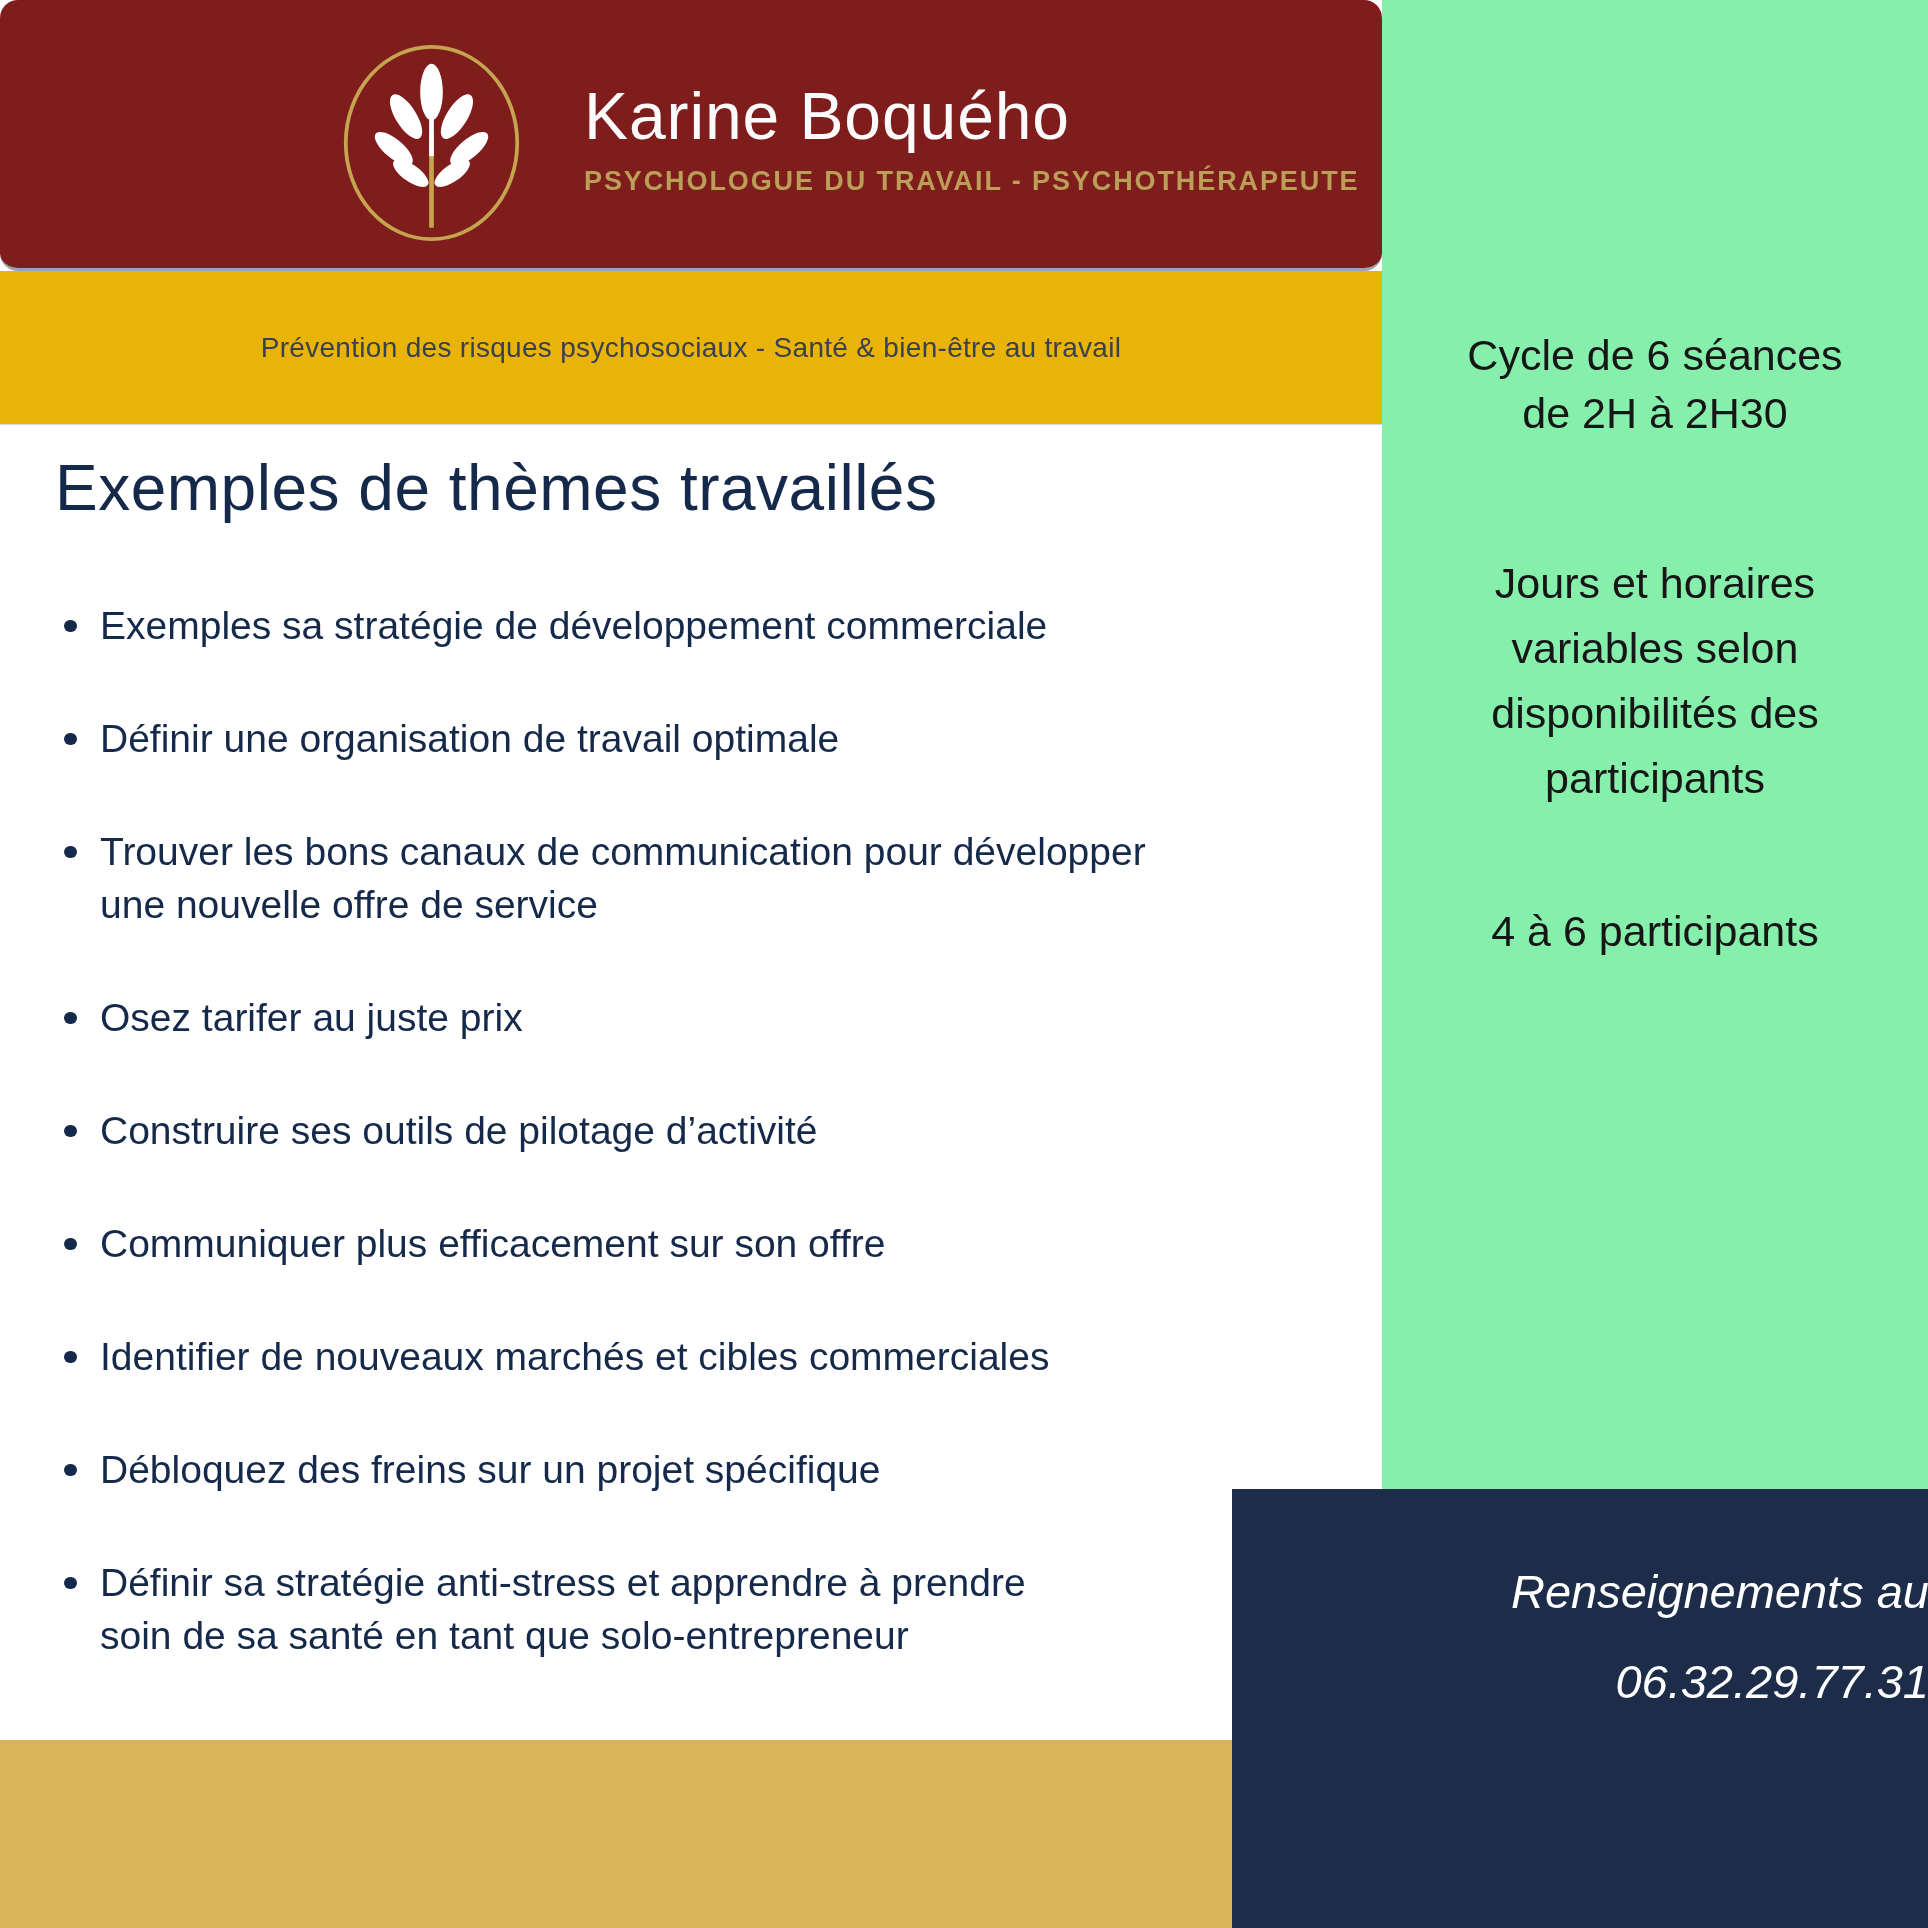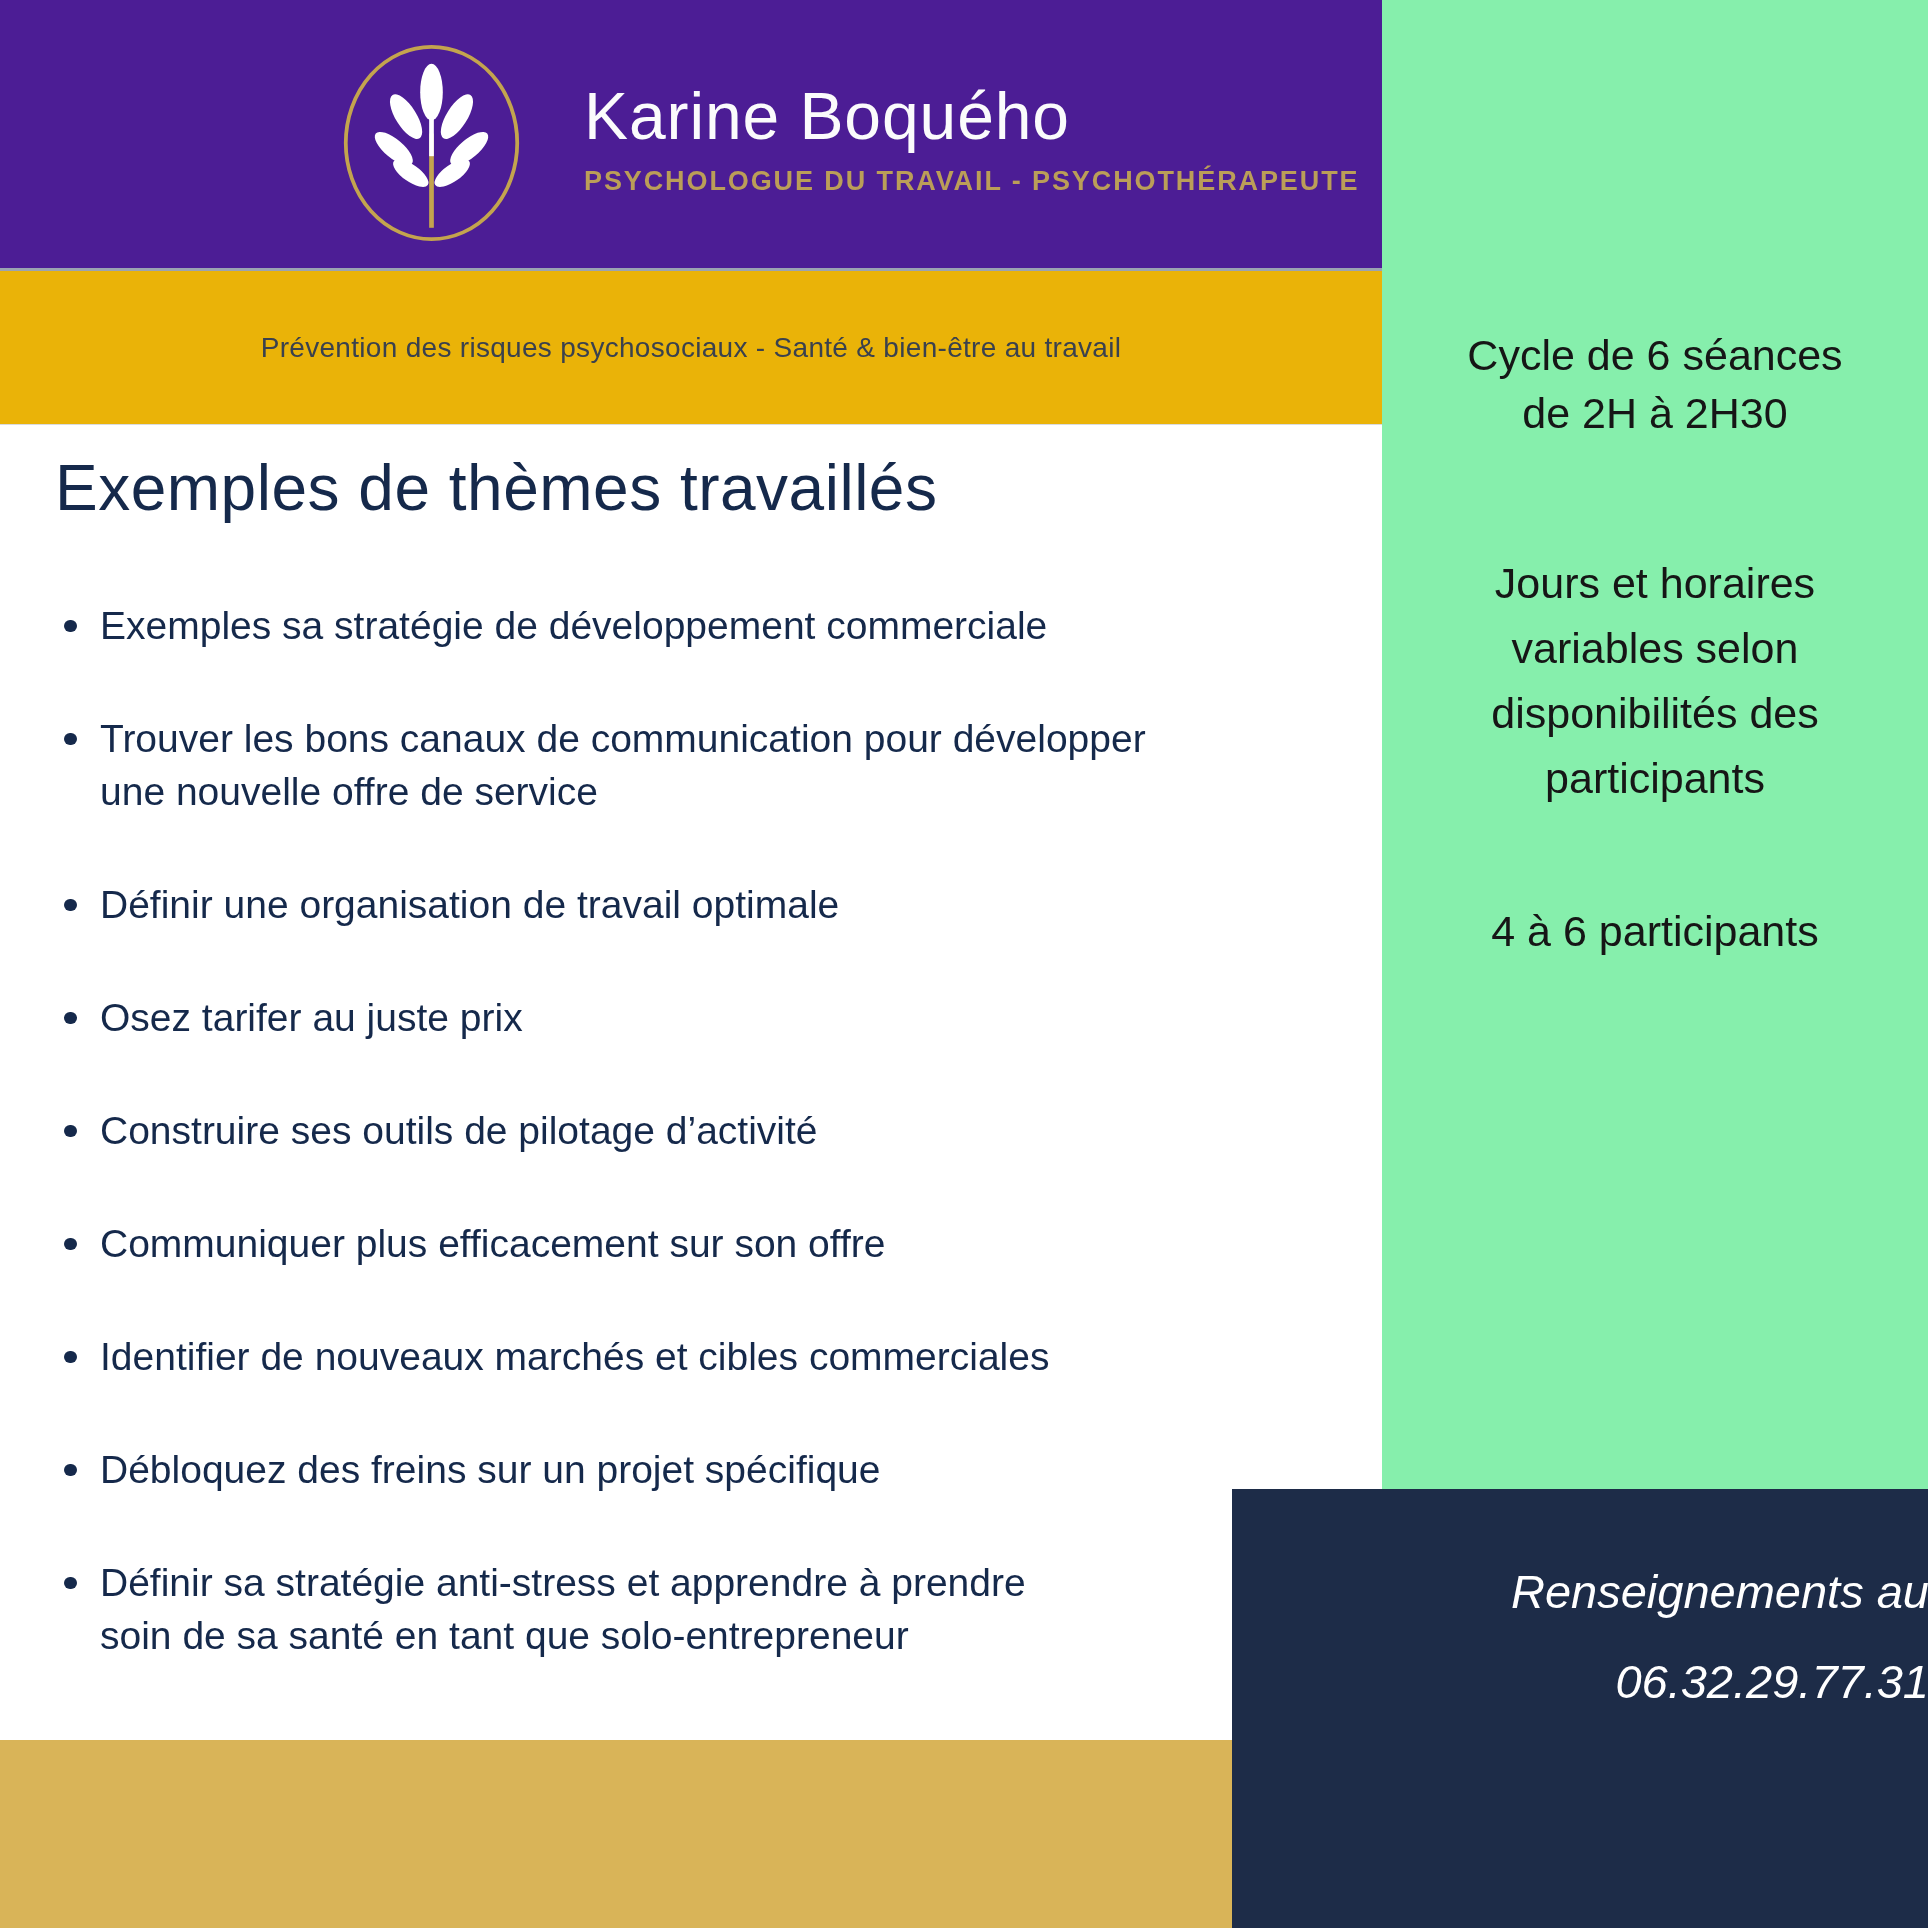--- a/index.html
+++ b/index.html
@@ -18,22 +18,22 @@
     color:#161616; font-size:43px; white-space:pre-line;
   }
   .block-sessions { top:326px; line-height:58px; }
   .block-schedule { top:551px; line-height:65px; }
   .block-group    { top:902px; line-height:58px; }
   .block-location { top:1057px; line-height:58px; }
 
   
   .header {
     position:absolute; left:0; top:0; width:1382px; height:271px;
-    background:#4c1d95; box-sizing:border-box;
-    border-bottom:3.8px solid #9aa3b2; z-index:2;
+    background:#7f1d1d; box-sizing:border-box;
+    border-bottom:3.8px solid #9aa3b2; z-index:2;border-radius:18px;
   }
   .logo { position:absolute; left:342px; top:43px; width:179px; height:200px; }
   .brand-text { position:absolute; left:584px; top:81px; }
   .brand-name {
     color:#fbfbfc; font-size:66px; font-weight:400; letter-spacing:0.9px; line-height:70px;
   }
   .brand-tagline {
     margin-top:15px; color:#bb9e58; font-size:27px; font-weight:700; letter-spacing:1.9px;
   }
 
@@ -116,23 +116,23 @@
   </header>
 
   <div class="banner">
     <span class="banner-text">Prévention des risques psychosociaux - Santé &amp; bien-être au travail</span>
   </div>
 
   <main class="main">
     <h1 class="page-title">Exemples de thèmes travaillés</h1>
     <ul class="bullets">
       <li>Exemples sa stratégie de développement commerciale</li>
+      <li>Définir une organisation de travail optimale</li>
       <li>Trouver les bons canaux de communication pour développer
 une nouvelle offre de service</li>
-      <li>Définir une organisation de travail optimale</li>
       <li>Osez tarifer au juste prix</li>
       <li>Construire ses outils de pilotage d’activité</li>
       <li>Communiquer plus efficacement sur son offre</li>
       <li>Identifier de nouveaux marchés et cibles commerciales</li>
       <li>Débloquez des freins sur un projet spécifique</li>
       <li>Définir sa stratégie anti-stress et apprendre à prendre
 soin de sa santé en tant que solo-entrepreneur</li>
     </ul>
   </main>
 

